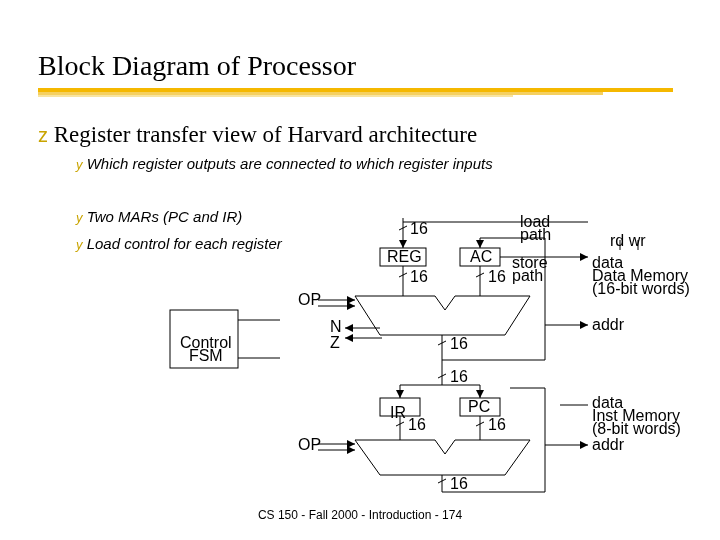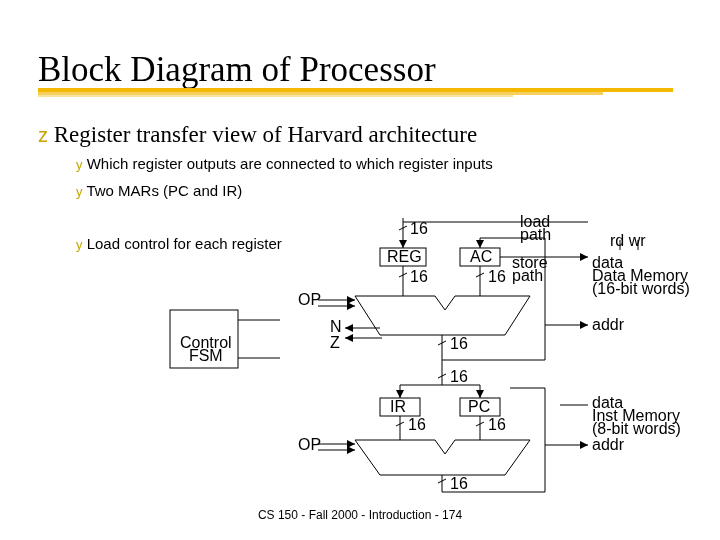--- a/index.html
+++ b/index.html
@@ -14,21 +14,21 @@
   }
   .slide {
     position: relative;
     width: 720px;
     height: 540px;
   }
   .title {
     position: absolute;
     top: 50px;
     left: 38px;
-    font-size: 35px;
+    font-size: 28px;
     color: #000;
   }
   .underline {
     position: absolute;
     top: 88px;
     left: 38px;
     width: 635px;
     height: 10px;
   }
   .underline .l1 { position:absolute; top:0; left:0; right:0; height:4px; background:#F5B800;}
@@ -39,20 +39,21 @@
     left: 38px;
     font-size: 23px;
     color: #000;
   }
   .bullet-z .zmark { color:#C9A400; font-family: sans-serif; font-size:20px; }
   .bullet-y {
     position: absolute;
     left: 76px;
     font-size: 15px;
     color: #000;
+    font-style: italic;
   }
   .bullet-y .ymark { color:#C9A400; font-family: sans-serif; font-size:13px; }
   .sans { font-family: Arial, Helvetica, sans-serif; }
   .diagram {
     position: absolute;
     top: 210px;
     left: 150px;
     width: 540px;
     height: 290px;
   }
@@ -91,21 +92,21 @@
       <div class="l3"></div>
   </div>
 
   <div class="bullet-z" style="top:122px">
     <span class="zmark">z</span> <span>Register transfer view of Harvard architecture</span>
   </div>
 
   <div class="bullet-y sans" style="top:155px">
     <span class="ymark">y</span> <span>Which register outputs are connected to which register inputs</span>
   </div>
-  <div class="bullet-y sans" style="top:182px">
+  <div class="bullet-y sans" style="top:208px">
     <span class="ymark">y</span> <span>Two MARs (PC and IR)</span>
   </div>
   <div class="bullet-y sans" style="top:235px">
     <span class="ymark">y</span> <span>Load control for each register</span>
   </div>
 
   <div class="diagram">
     <svg width="540" height="290">
 
       <rect class="box" x="20" y="100" width="68" height="58"></rect>
@@ -218,21 +219,21 @@
 path</div>
 
     <div class="dlabel" style="top:24px; left:460px">rd  wr</div>
     <div class="dlabel" style="top:46px; left:442px; white-space:pre">data
 Data Memory
 (16-bit words)</div>
     <div class="dlabel" style="top:108px; left:442px">addr</div>
 
     <div class="dlabel" style="top:160px; left:300px">16</div>
 
-    <div class="dlabel" style="top:190px; left:240px">IR</div>
+    <div class="dlabel" style="top:196px; left:240px">IR</div>
     <div class="dlabel" style="top:190px; left:318px">PC</div>
     <div class="dlabel" style="top:208px; left:258px">16</div>
     <div class="dlabel" style="top:208px; left:338px">16</div>
 
     <div class="dlabel" style="top:228px; left:148px">OP</div>
     <div class="dlabel" style="top:267px; left:300px">16</div>
 
     <div class="dlabel" style="top:186px; left:442px; white-space:pre">data
 Inst Memory
 (8-bit words)</div>

